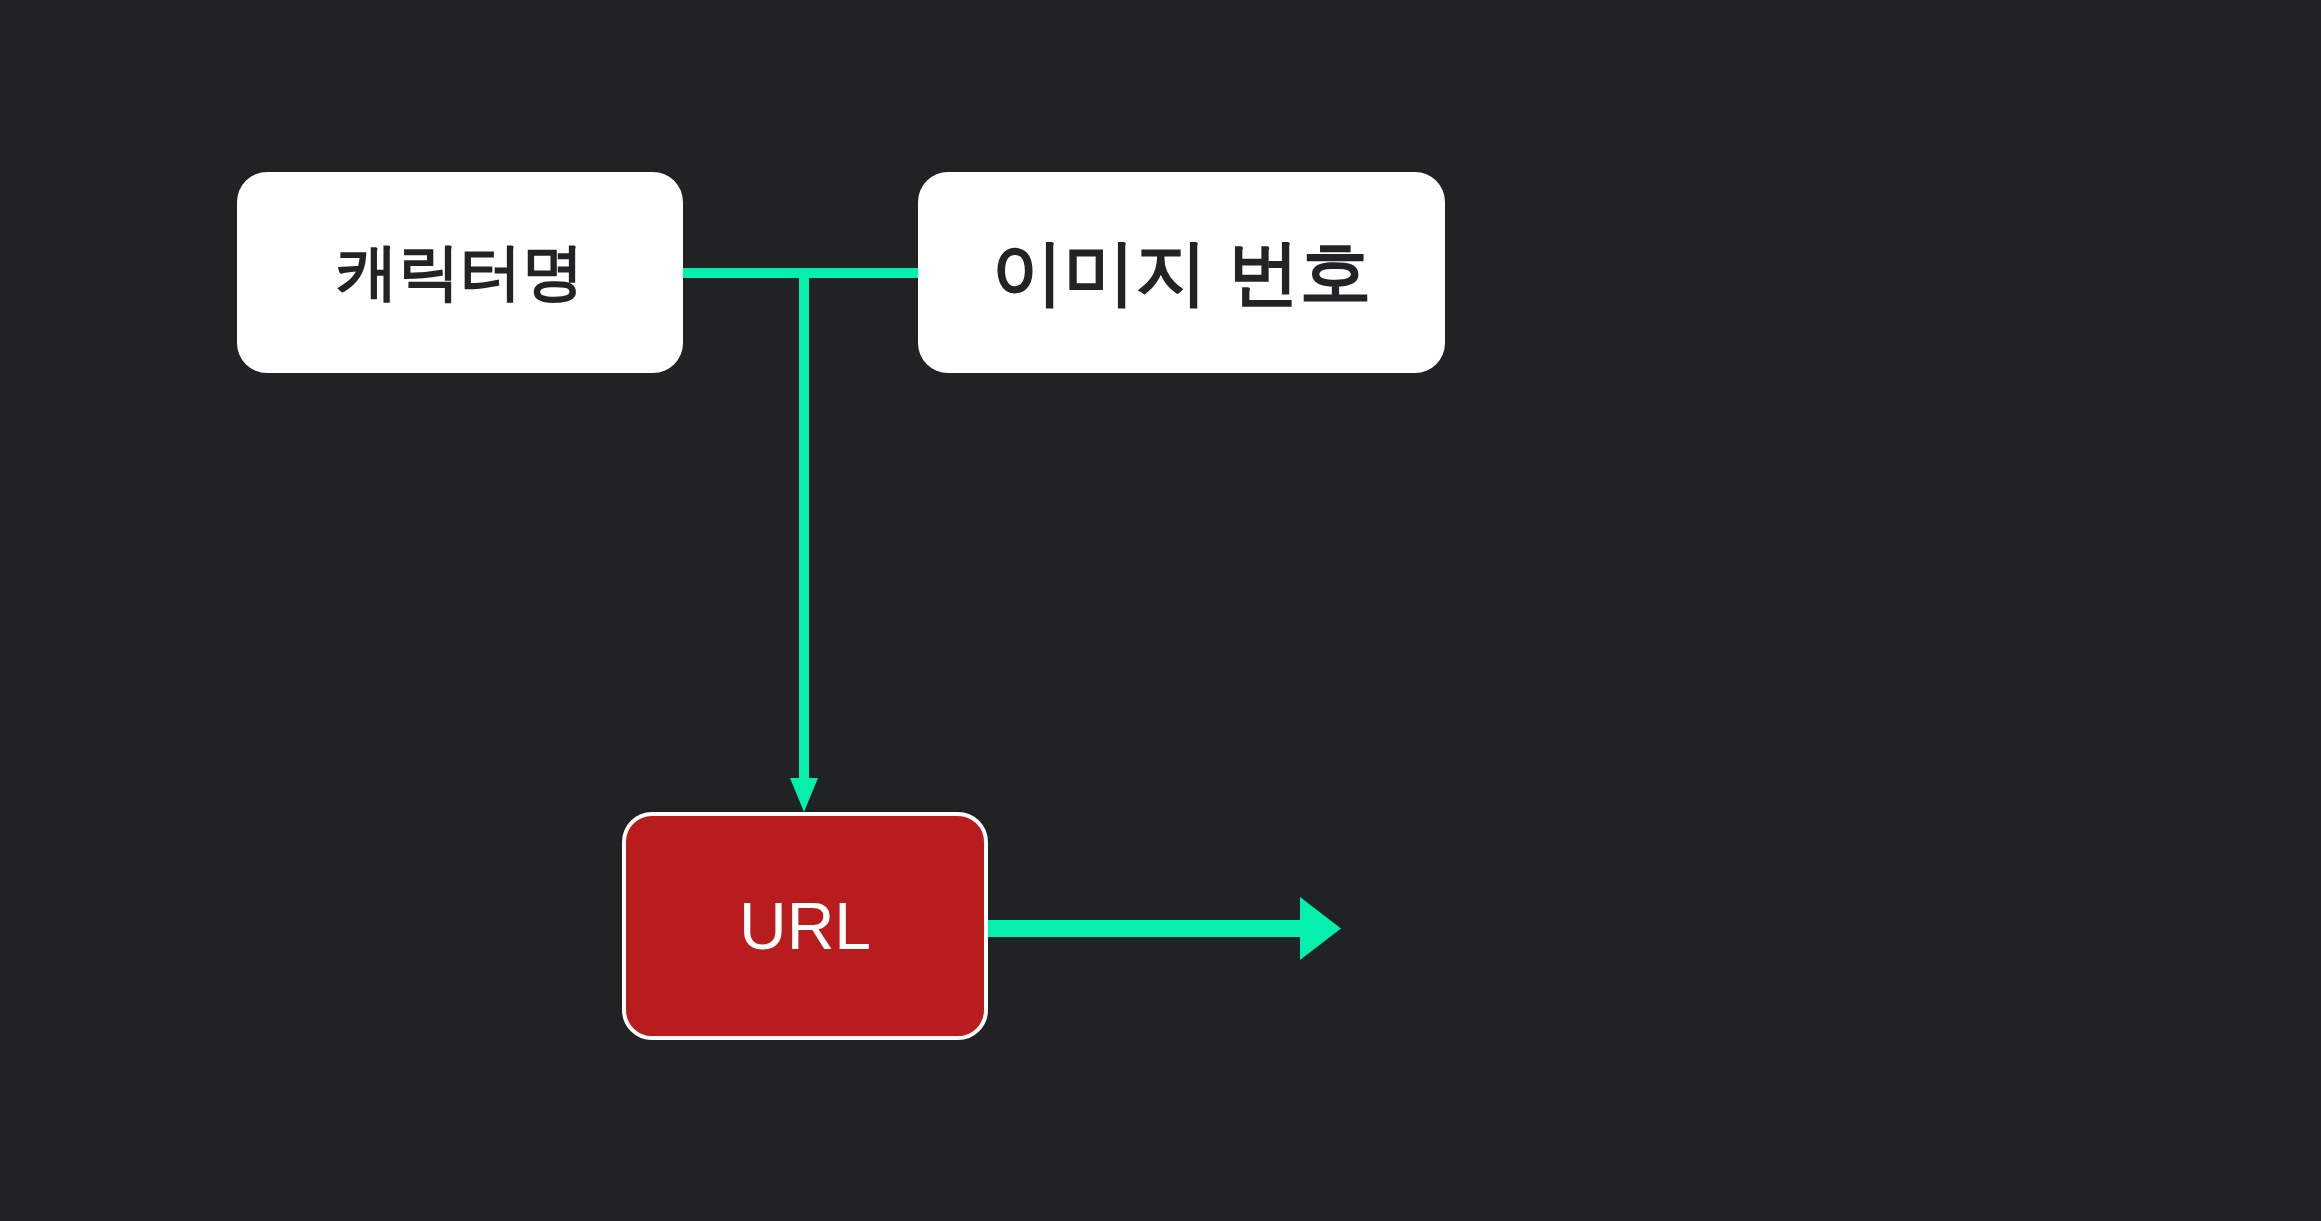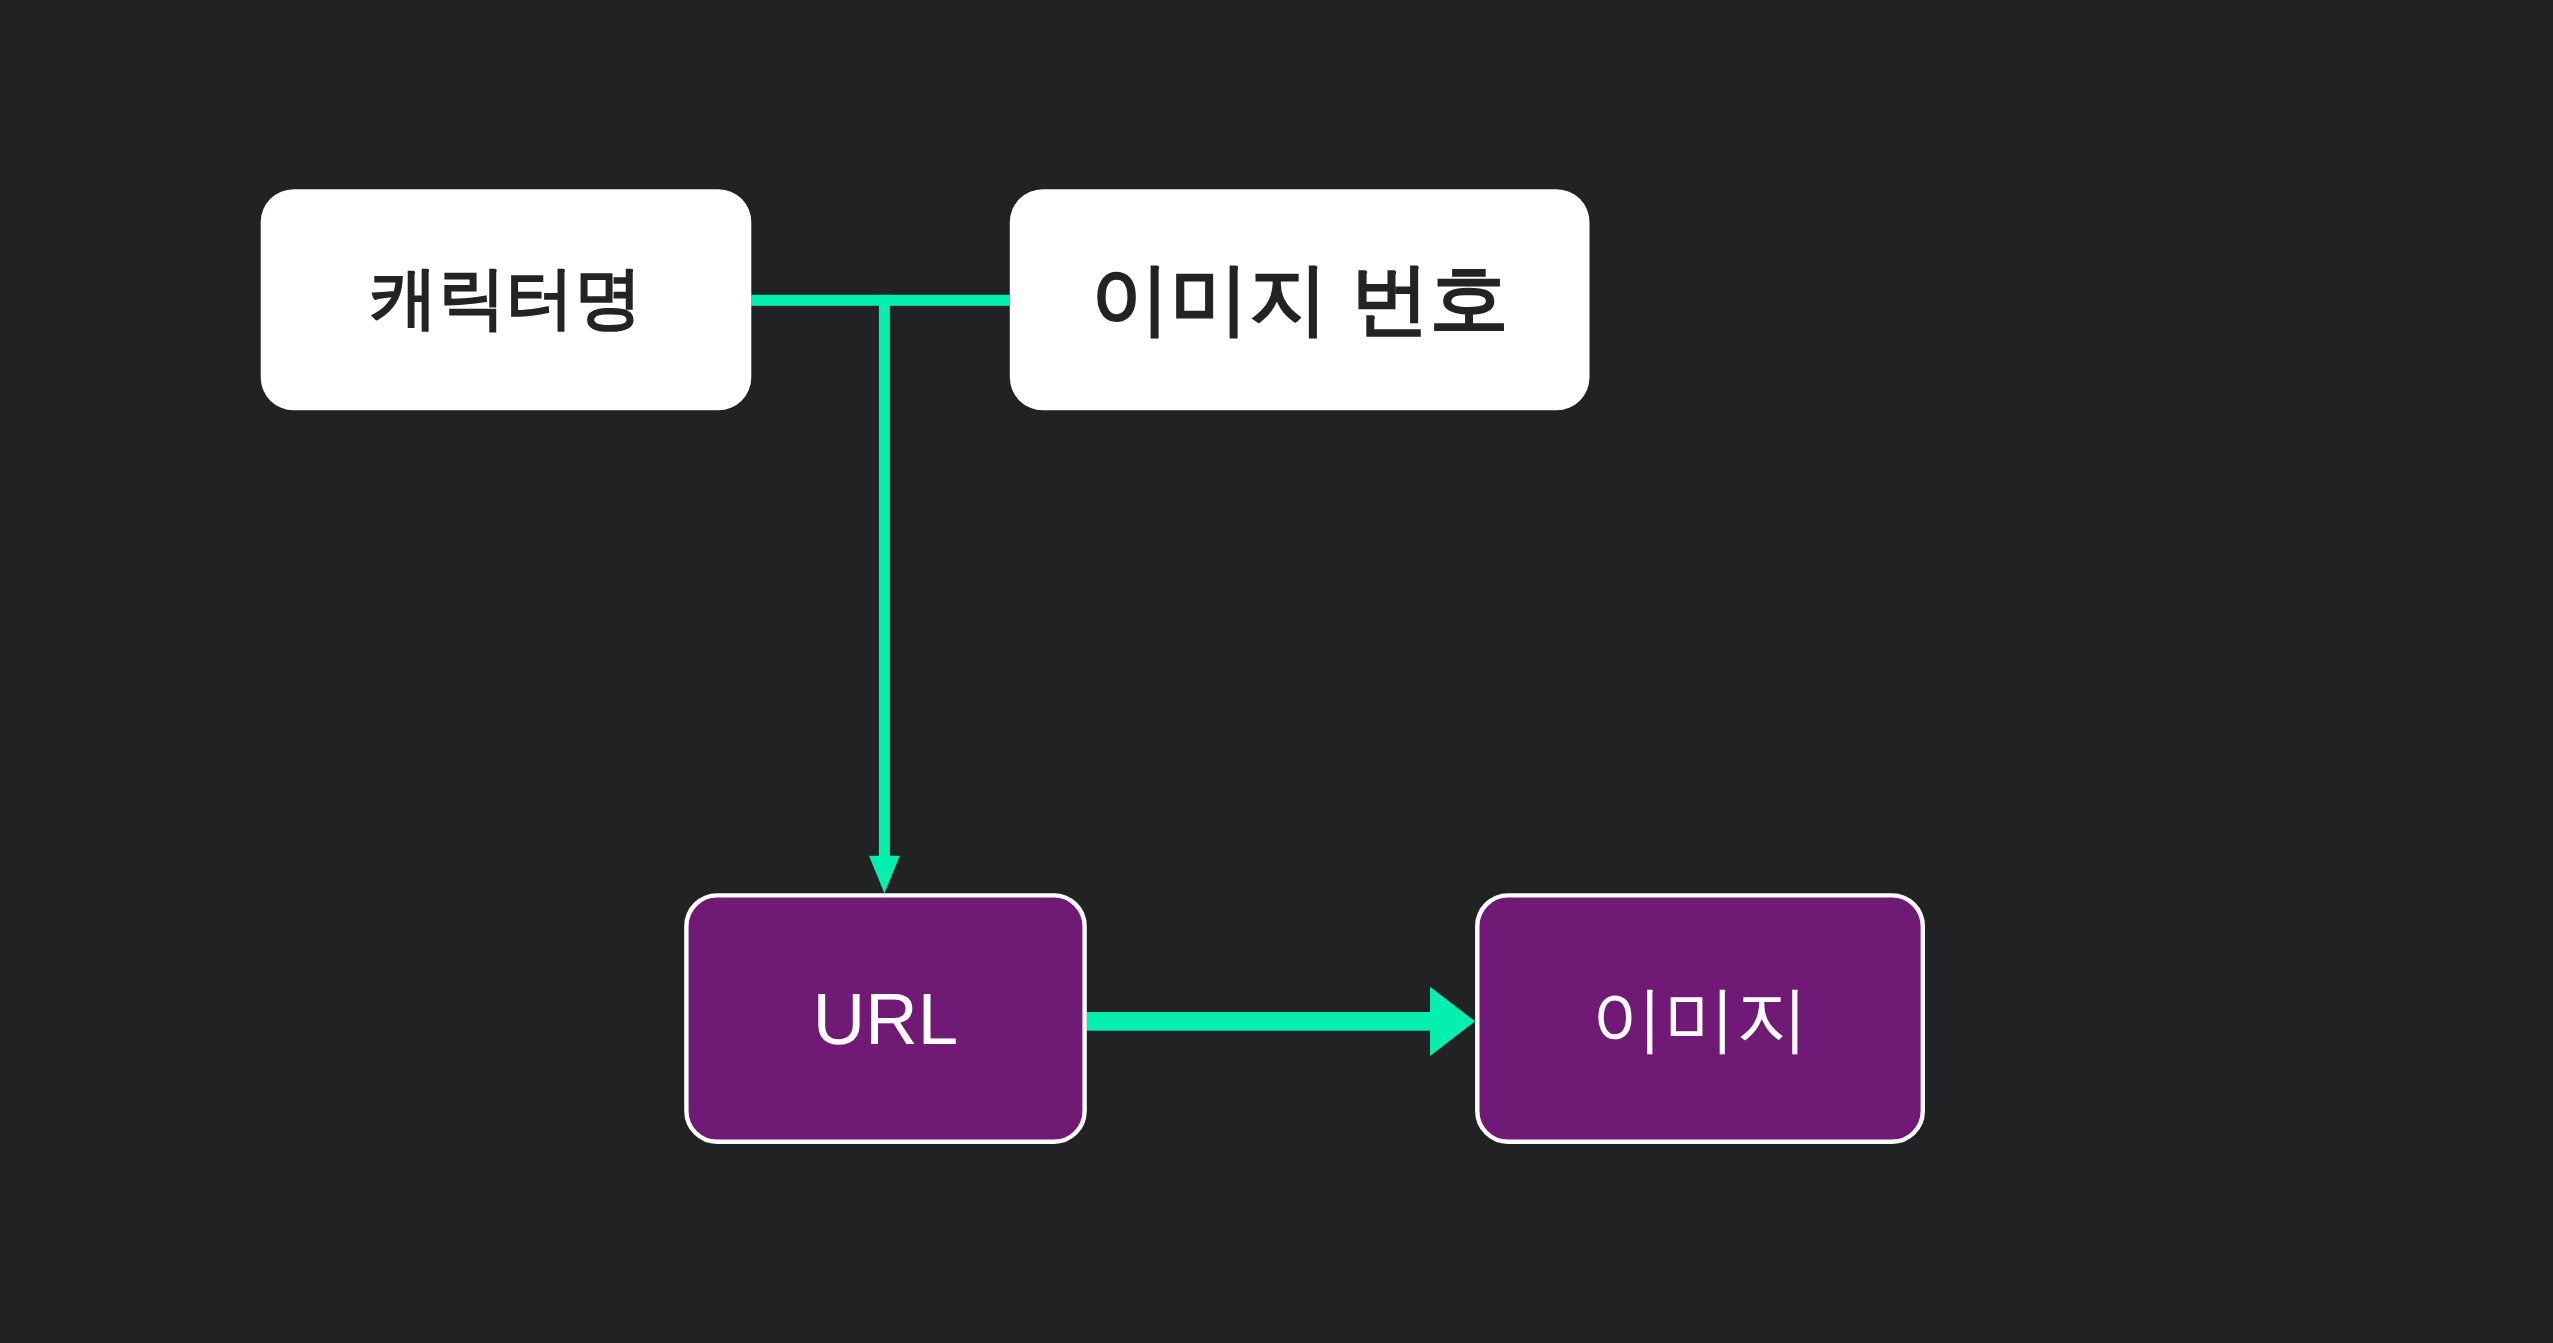--- a/index.html
+++ b/index.html
@@ -42,21 +42,21 @@
   }
   
   .node.filled {
     background: #FFFFFF;
     border-radius: 30px;
     color: #232325;
     font-weight: 700;
   }
   
   .node.outlined {
-    background: #701a75;
+    background: #b91c1c;
     border: 4px solid #FFFFFF;
     border-radius: 30px;
     color: #FFFFFF;
     font-weight: 400;
   }
   #node-character-name {
     left: 237px;
     top: 172px;
     width: 446px;
     height: 201px;
@@ -105,17 +105,14 @@
   </div>
 
   <div class="node filled" id="node-image-number">
     <span class="node-label">이미지 번호</span>
   </div>
 
   <div class="node outlined" id="node-url">
     <span class="node-label">URL</span>
   </div>
 
-  <div class="node outlined" id="node-image">
-    <span class="node-label">이미지</span>
-  </div>
 
 </div>
 
 </body></html>

